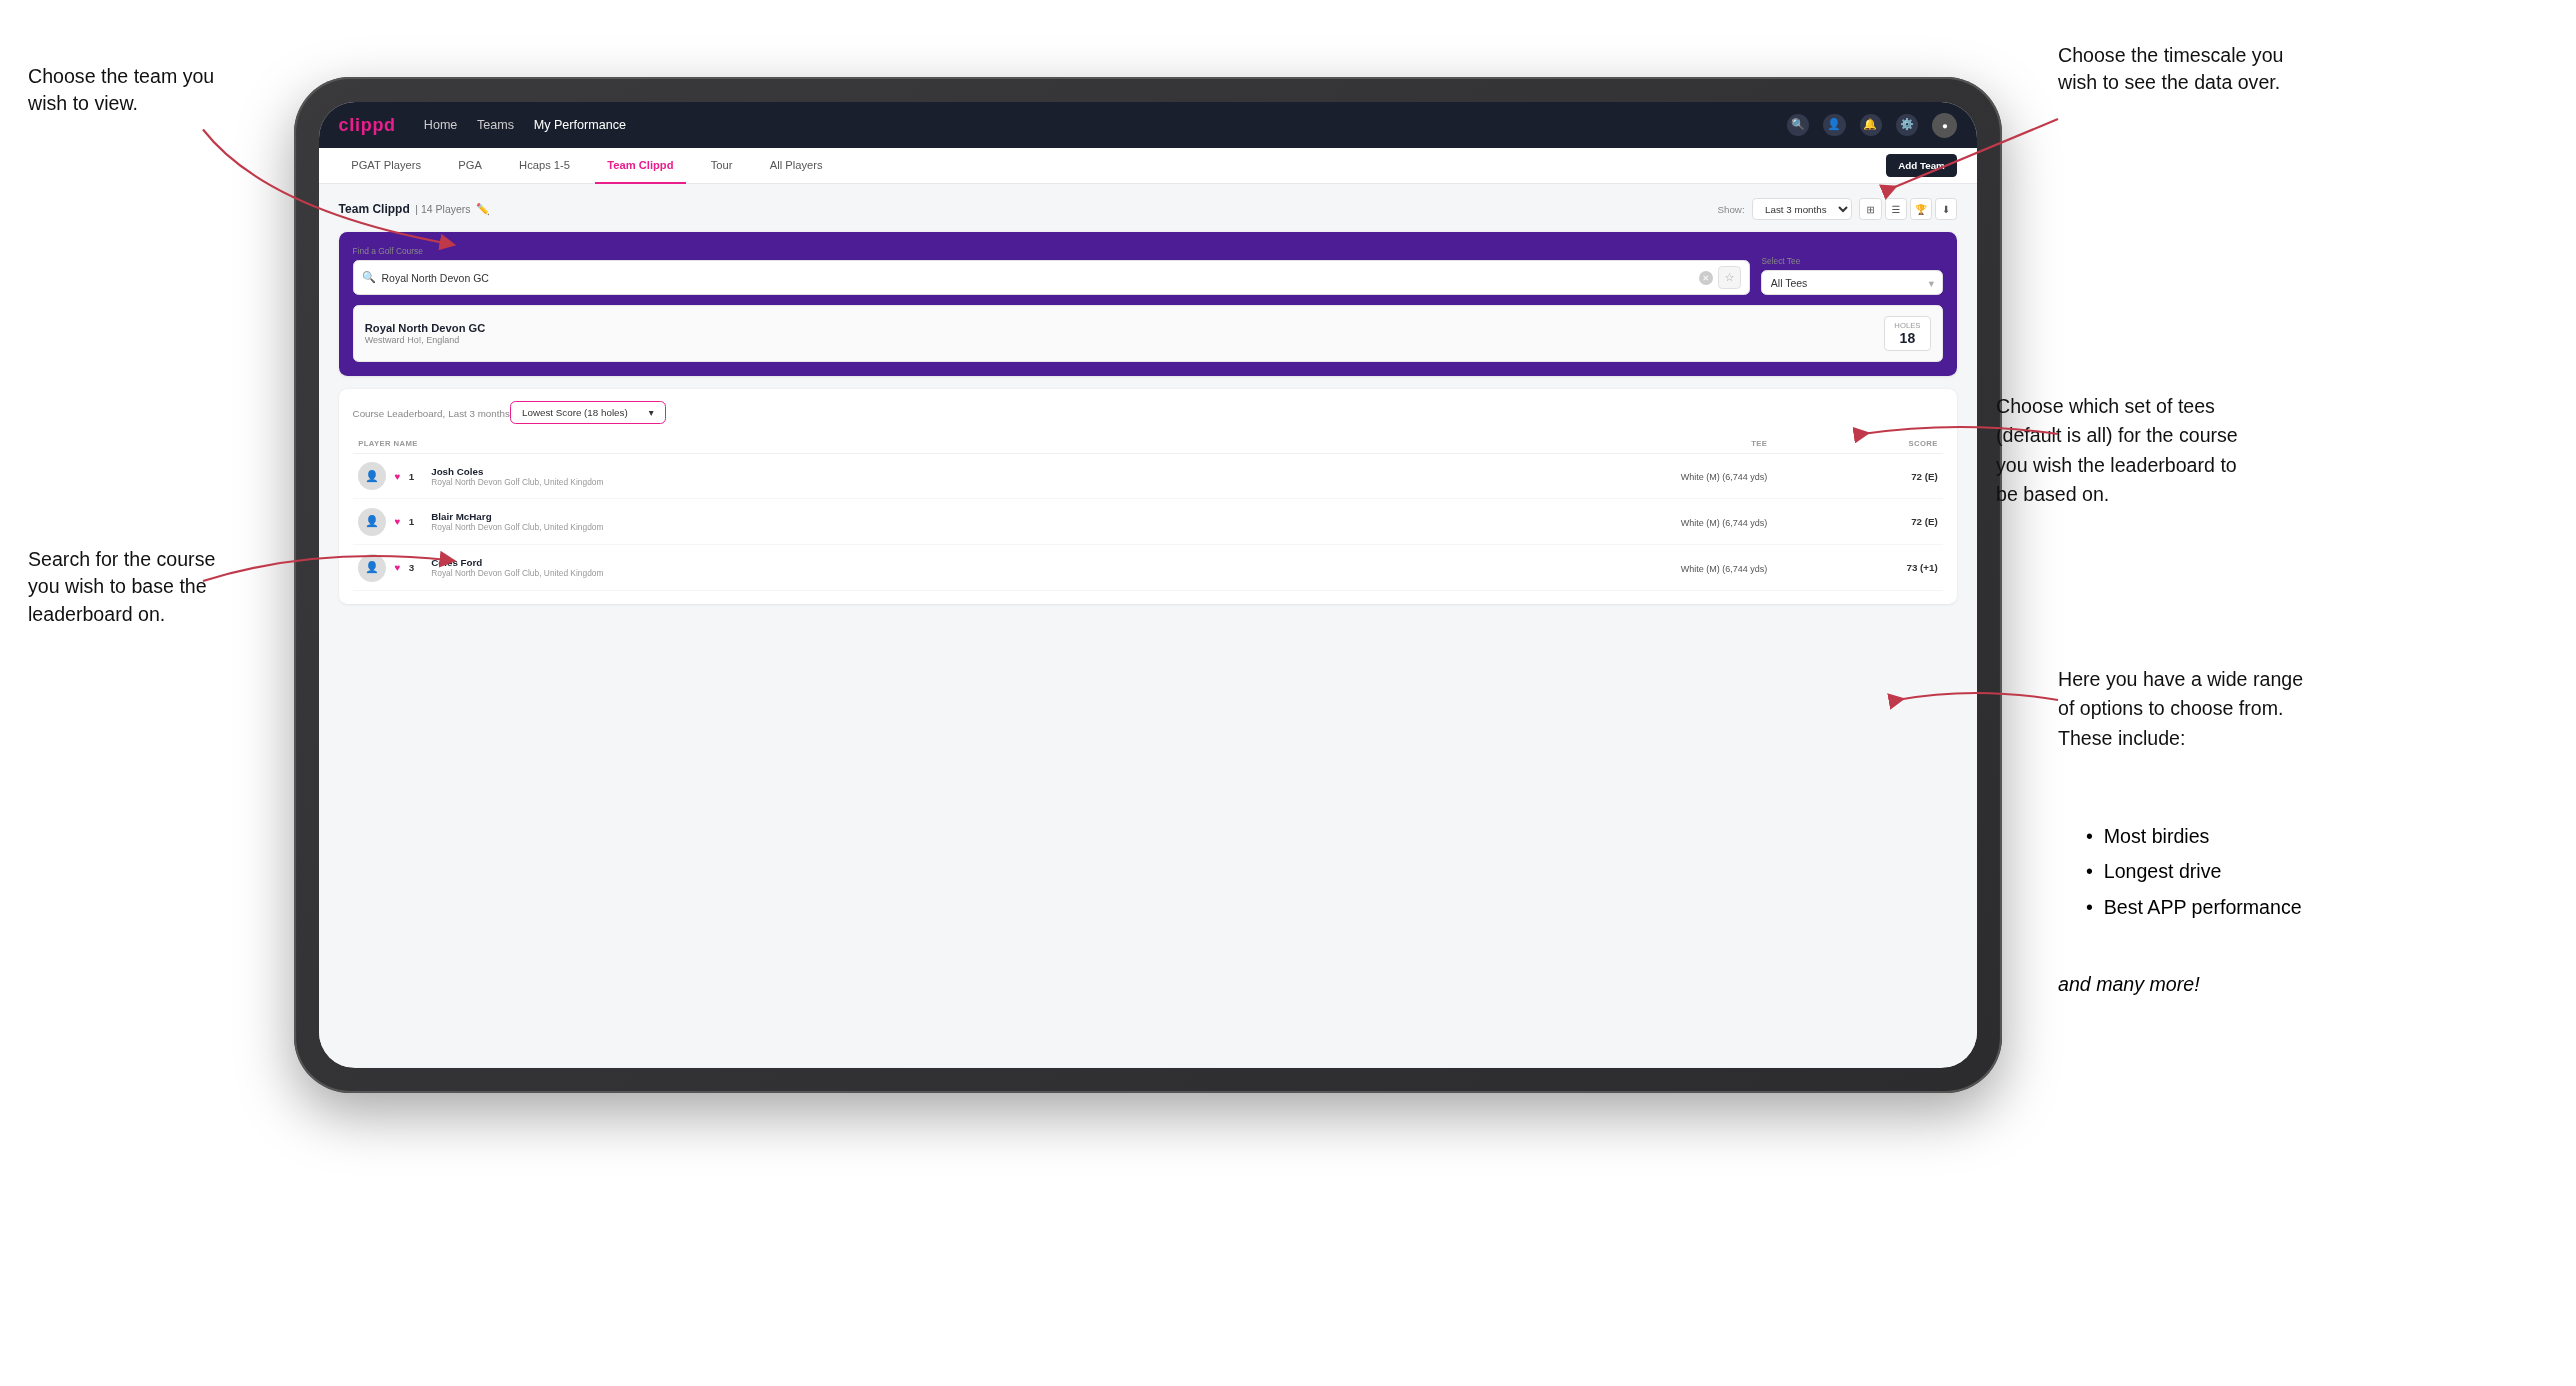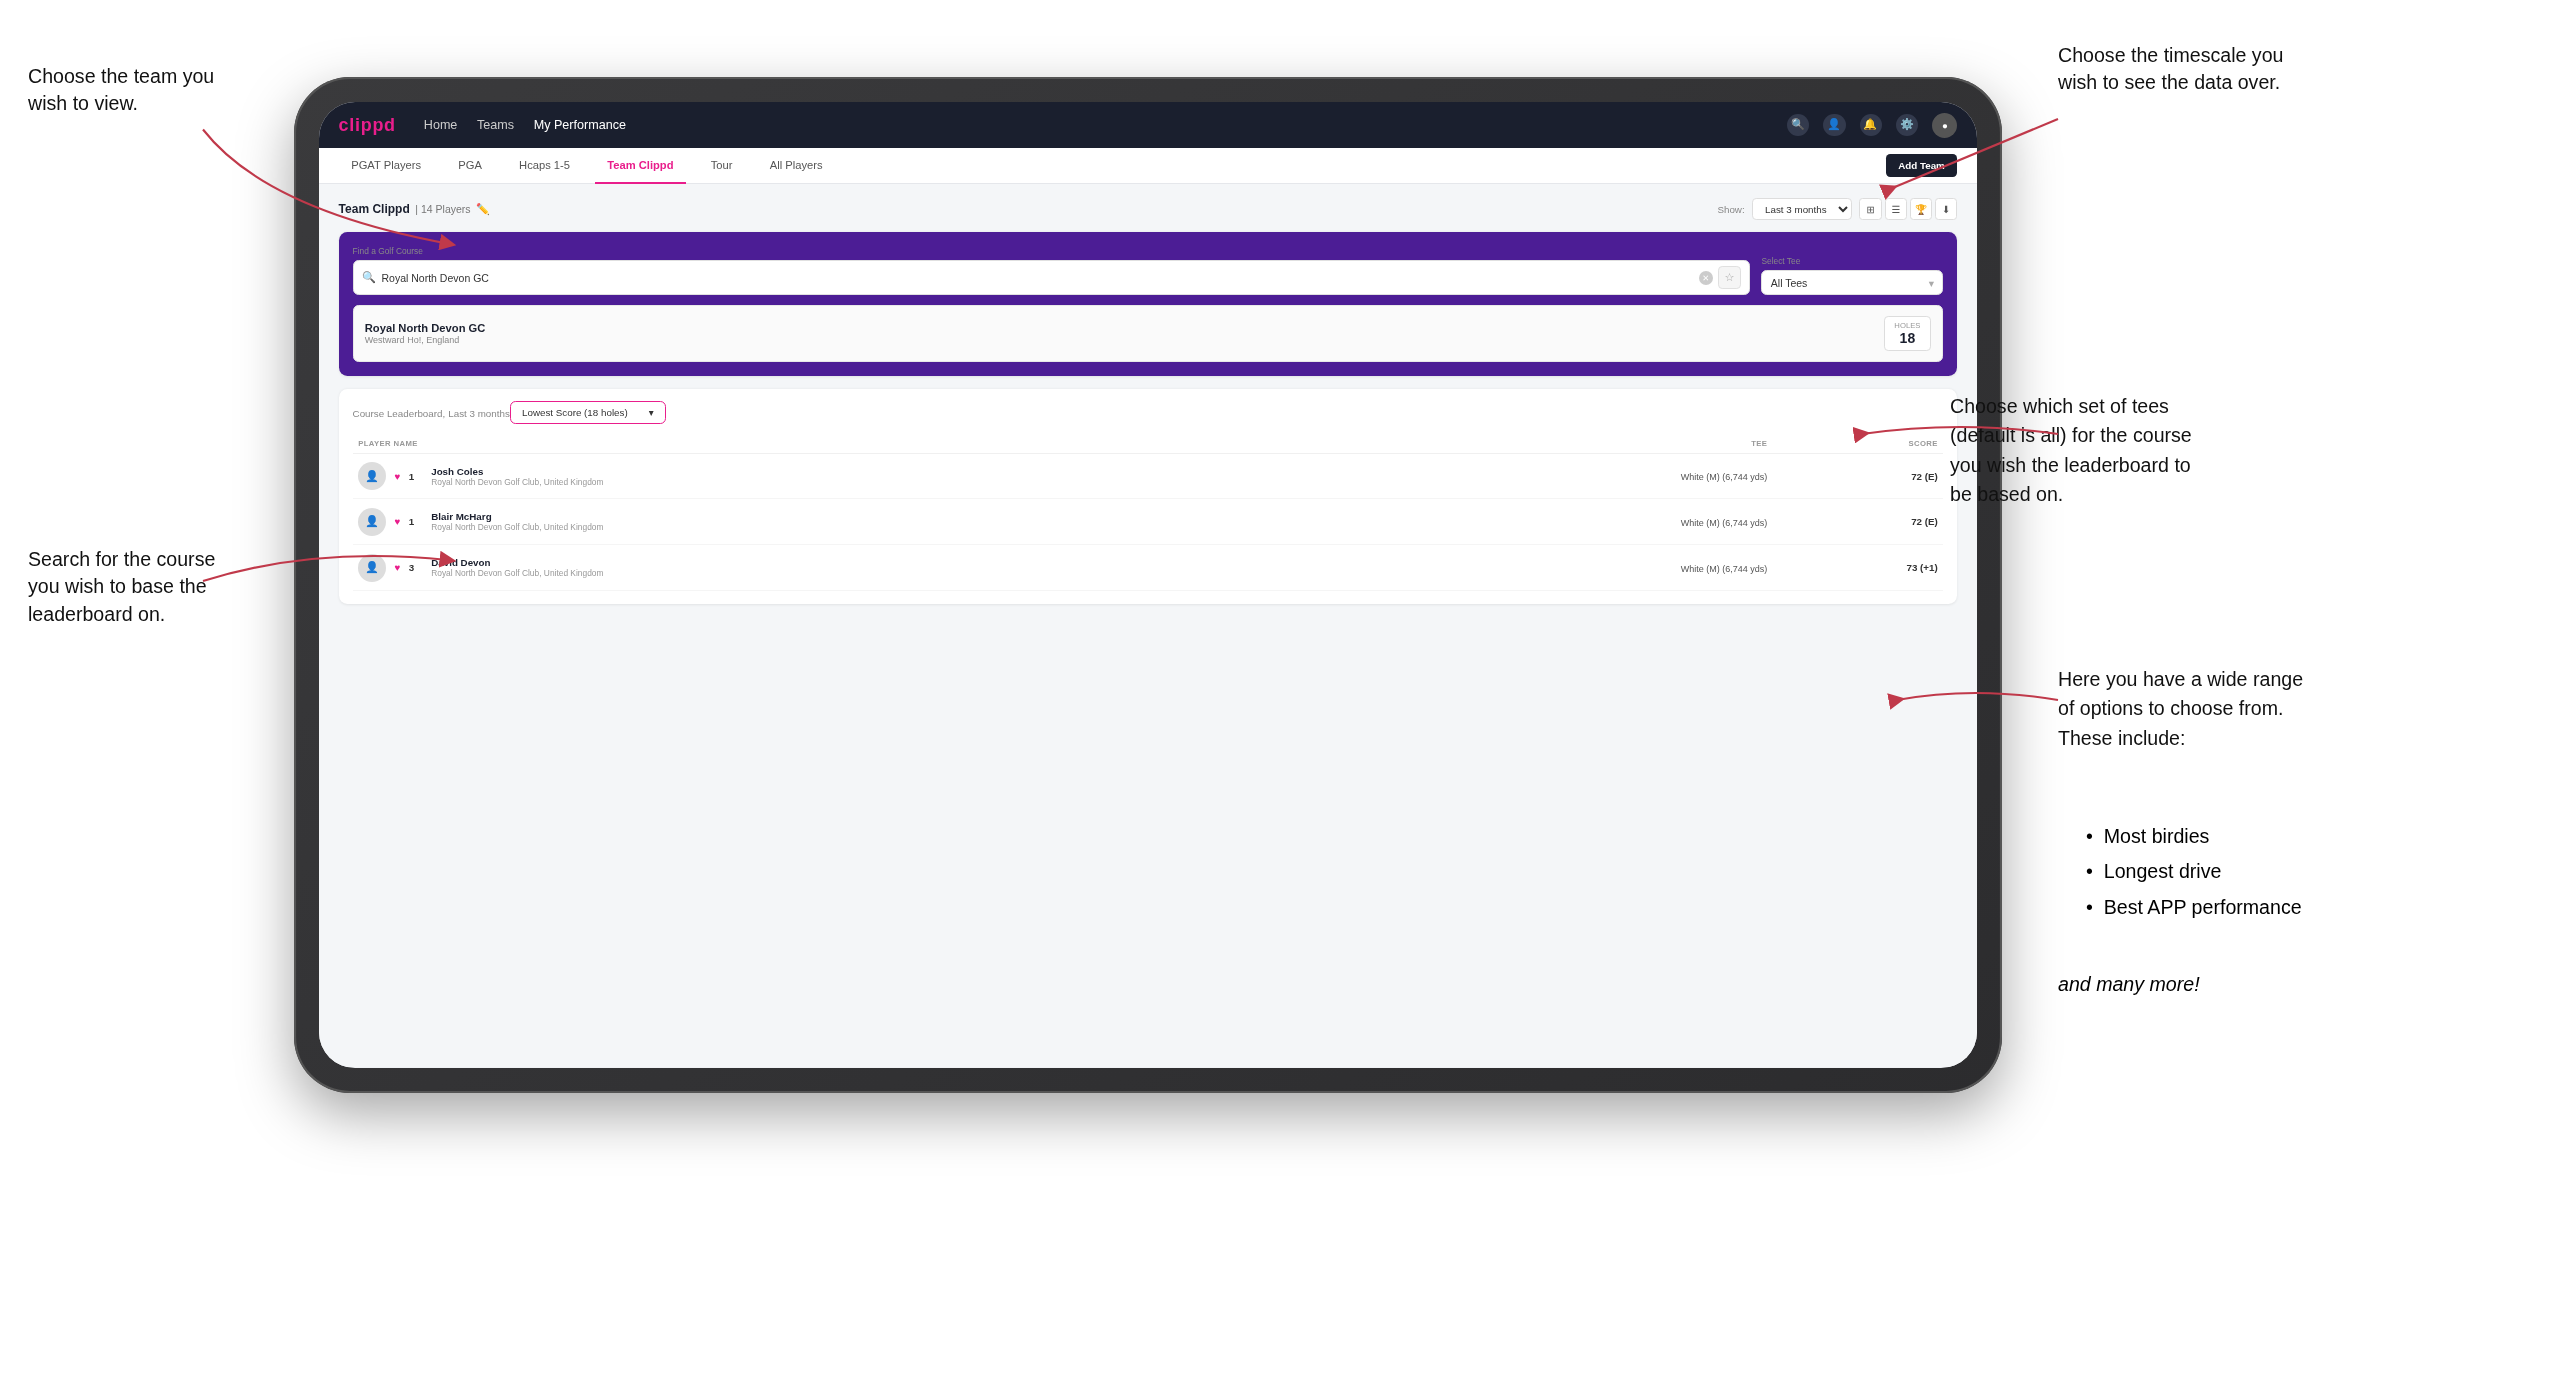--- a/index.html
+++ b/index.html
@@ -641,21 +641,21 @@
         <div class="score-text">72 (E)</div>
       </td>
     </tr>
               <tr>
       <td>
         <div class="player-row-content">
           <div class="player-avatar">👤</div>
           <span class="heart-icon">♥</span>
           <span class="rank-num">3</span>
           <div class="player-name-block">
-            <h4>David Devon</h4>
+            <h4>Coles Ford</h4>
             <p>Royal North Devon Golf Club, United Kingdom</p>
           </div>
         </div>
       </td>
       <td style="text-align:right;">
         <span class="tee-text">White (M) (6,744 yds)</span>
       </td>
       <td>
         <div class="score-text">73 (+1)</div>
       </td>
@@ -702,21 +702,21 @@
 
   <svg class="arrow-svg" style="top:0;left:1680px;width:560px;height:280px;" viewBox="0 0 800 400" width="560" height="280">
     <defs>
       <marker id="arr3" markerWidth="8" markerHeight="8" refX="4" refY="4" orient="auto">
         <path d="M8,0 L0,4 L8,8 Z" fill="#c0394a"></path>
       </marker>
     </defs>
     <path d="M 540 170 Q 420 220 300 270" stroke="#c0394a" stroke-width="3" fill="none" marker-end="url(#arr3)"></path>
   </svg>
 
-  <div class="annotation" style="top:392px;left:1950px;max-width:294px;line-height:1.5;">
+  <div class="annotation" style="top:392px;left:1996px;max-width:294px;line-height:1.5;">
     Choose which set of tees<br>(default is all) for the course<br>you wish the leaderboard to<br>be based on.
   </div>
 
   <svg class="arrow-svg" style="top:350px;left:1680px;width:560px;height:210px;" viewBox="0 0 800 300" width="560" height="210">
     <defs>
       <marker id="arr4" markerWidth="8" markerHeight="8" refX="4" refY="4" orient="auto">
         <path d="M8,0 L0,4 L8,8 Z" fill="#c0394a"></path>
       </marker>
     </defs>
     <path d="M 540 120 Q 400 100 260 120" stroke="#c0394a" stroke-width="3" fill="none" marker-end="url(#arr4)"></path>

